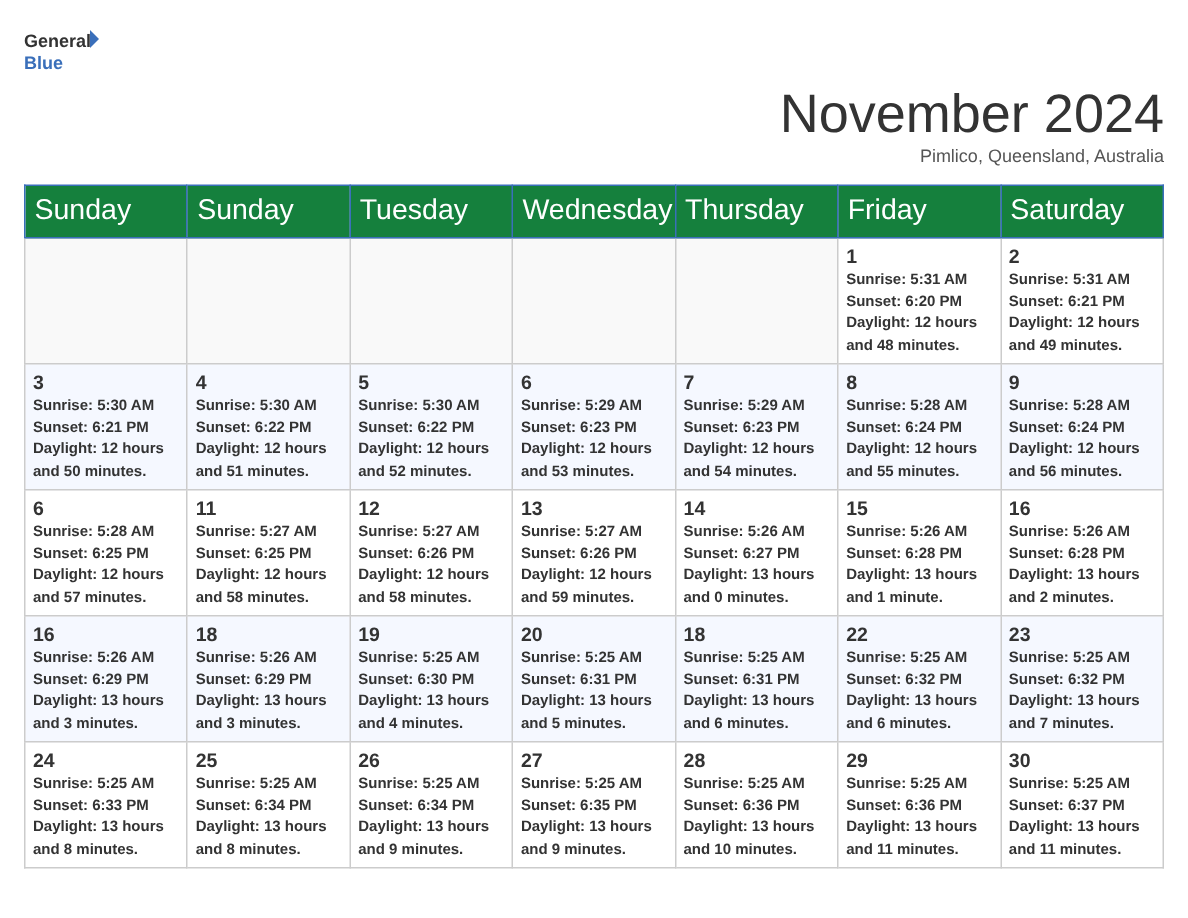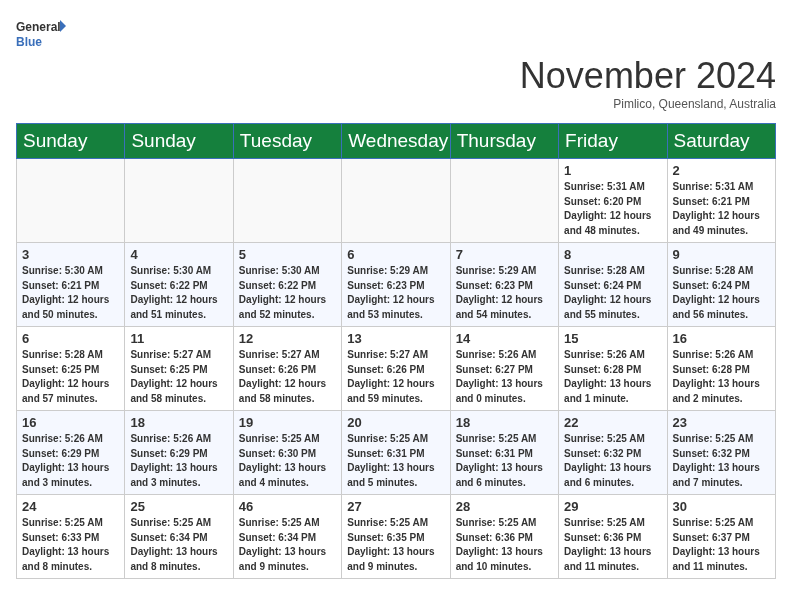--- a/index.html
+++ b/index.html
@@ -290,21 +290,21 @@
 and 8 minutes.</div>
         </td>
         <td>
           <span class="day-number">25</span>
           <div class="day-info" style="white-space: pre-line;">Sunrise: 5:25 AM
 Sunset: 6:34 PM
 Daylight: 13 hours
 and 8 minutes.</div>
         </td>
         <td>
-          <span class="day-number">46</span>
+          <span class="day-number">26</span>
           <div class="day-info" style="white-space: pre-line;">Sunrise: 5:25 AM
 Sunset: 6:34 PM
 Daylight: 13 hours
 and 9 minutes.</div>
         </td>
         <td>
           <span class="day-number">27</span>
           <div class="day-info" style="white-space: pre-line;">Sunrise: 5:25 AM
 Sunset: 6:35 PM
 Daylight: 13 hours

